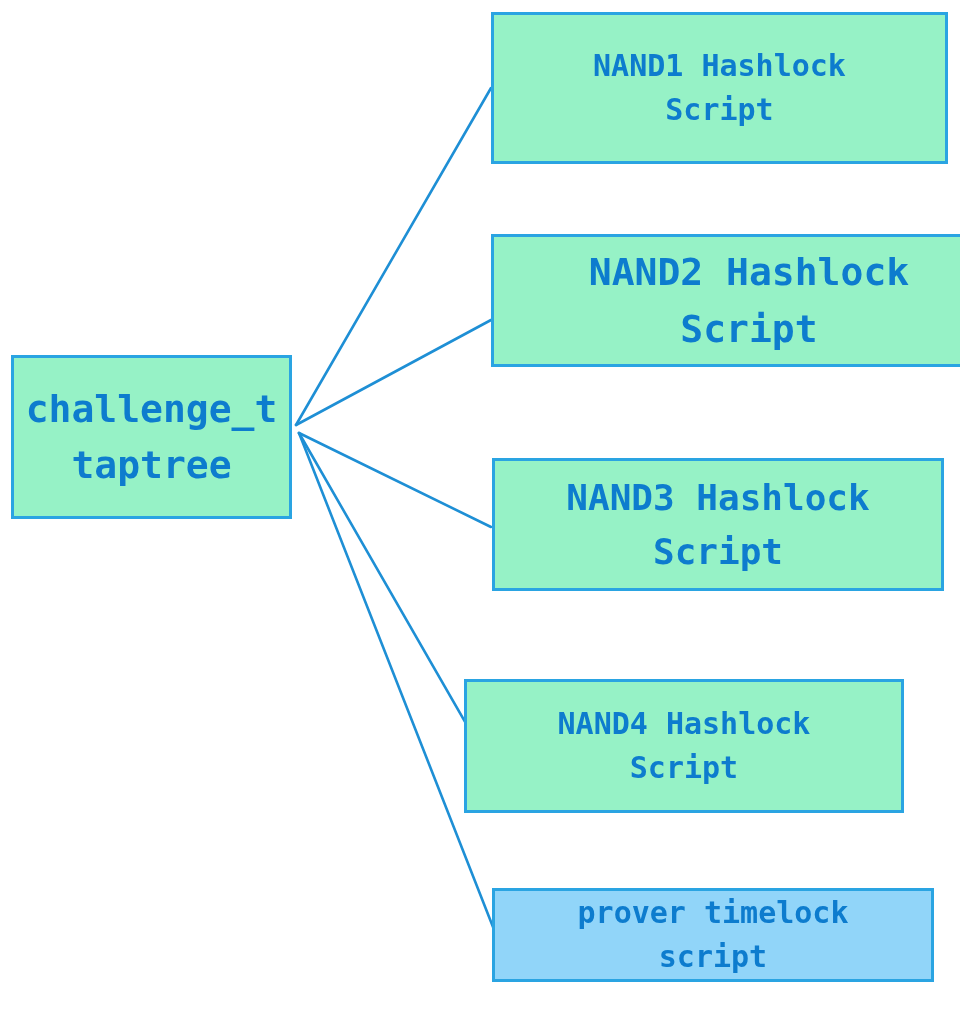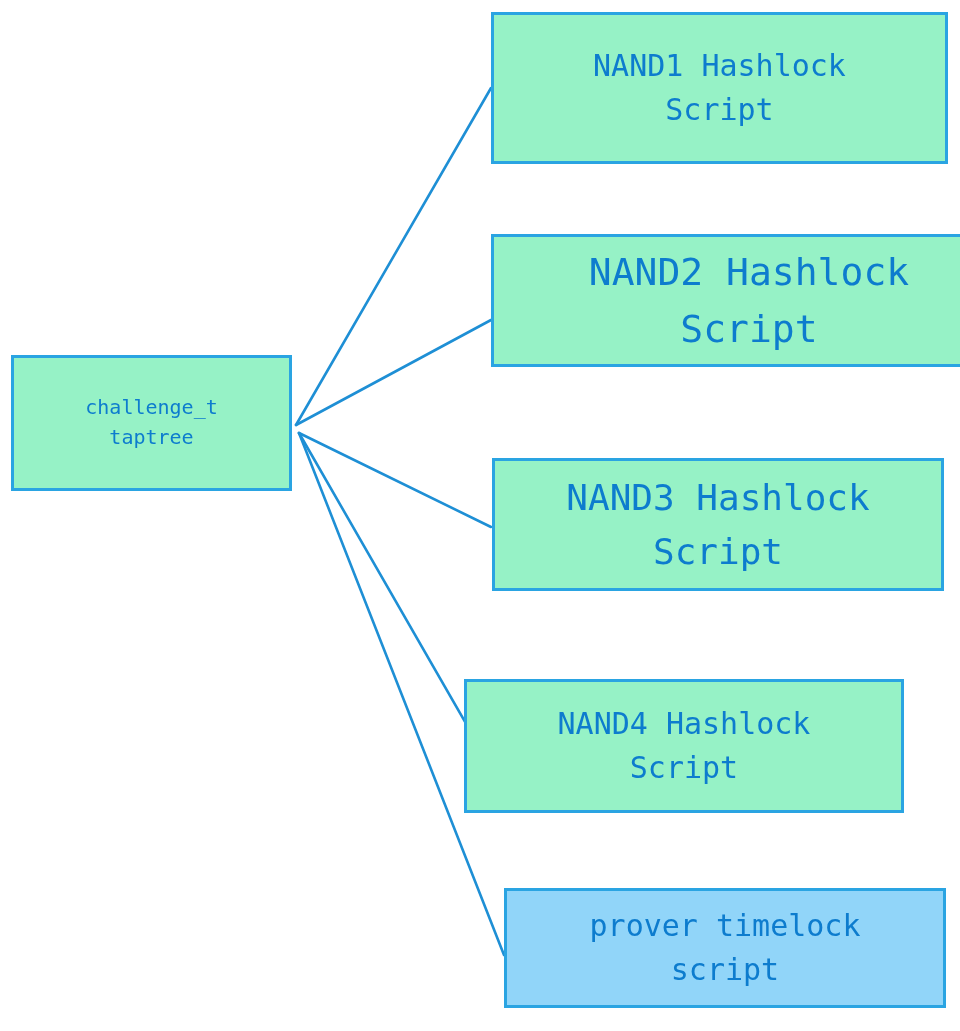--- a/index.html
+++ b/index.html
@@ -29,38 +29,38 @@
   }
   .node {
     position: absolute;
     box-sizing: border-box;
     border: 3px solid #2AA4E2;
     display: flex;
     align-items: center;
     justify-content: center;
     text-align: center;
     font-family: "DejaVu Sans Mono", "Liberation Mono", monospace;
-    font-weight: normal;
+    font-weight: bold;
     color: #0D7CCE;
     letter-spacing: 0px;
     line-height: 1.48;
     white-space: pre-line;
   }
   .node-green {
     background: #96F2C6;
   }
   .node-blue {
     background: #91D5F9;
   }
   .node-root {
     left: 11px;
     top: 355px;
     width: 281px;
-    height: 136px;
-    font-size: 20px;
+    height: 164px;
+    font-size: 38px;
   }
   .node-n1 {
     left: 491px;
     top: 12px;
     width: 457px;
     height: 152px;
     font-size: 30px;
   }
   .node-n2 {
     left: 491px;
@@ -77,24 +77,24 @@
     font-size: 36px;
   }
   .node-n4 {
     left: 464px;
     top: 679px;
     width: 440px;
     height: 134px;
     font-size: 30px;
   }
   .node-n5 {
-    left: 504px;
+    left: 492px;
     top: 888px;
     width: 442px;
-    height: 120px;
+    height: 94px;
     font-size: 30px;
   }
 </style>
 </head>
 <body>
 
 <div id="diagram">
 
   <svg id="edge-layer" width="960" height="1031" viewBox="0 0 960 1031" xmlns="http://www.w3.org/2000/svg">
     <g fill="none" stroke="#1E8FD5" stroke-width="2.6" stroke-linecap="round">

